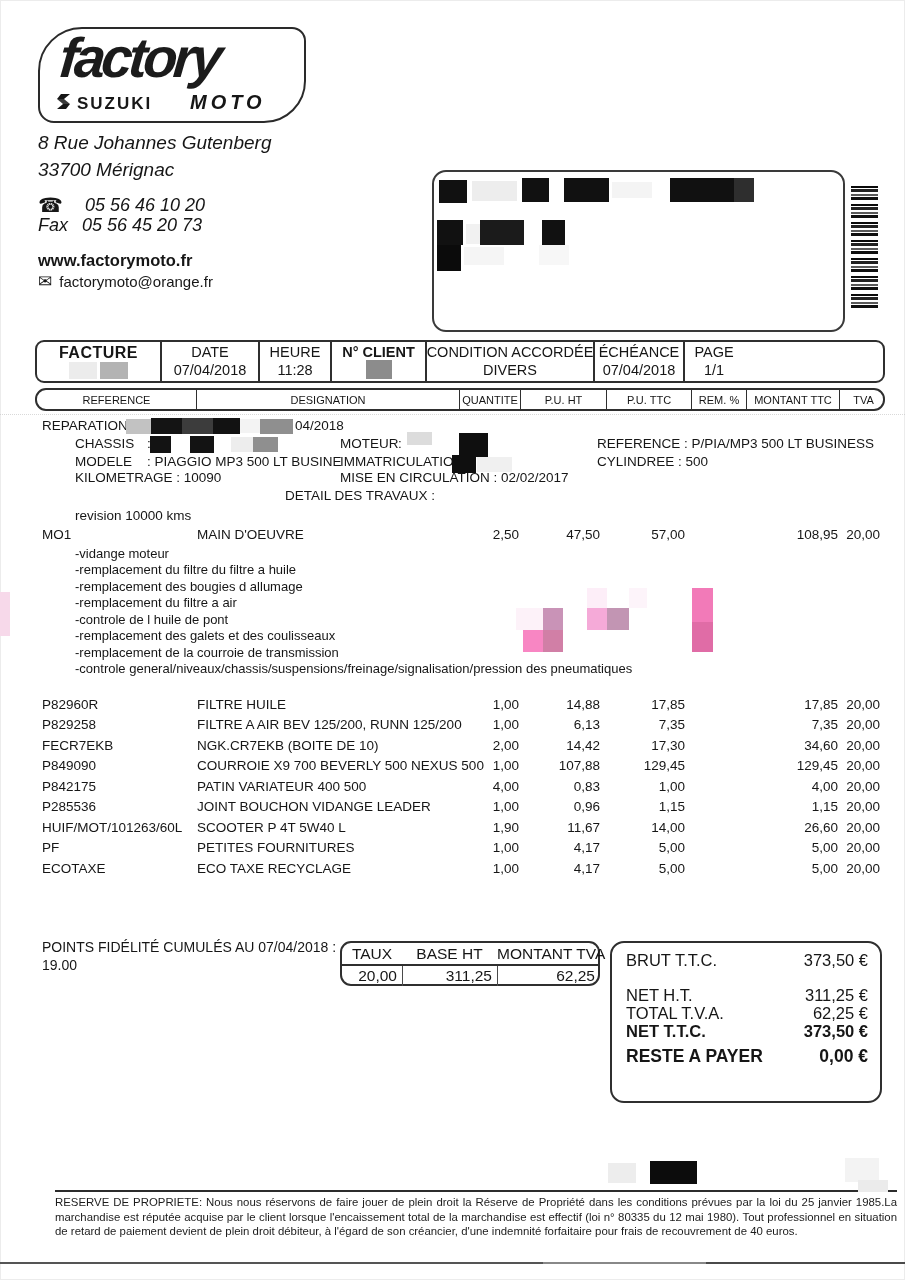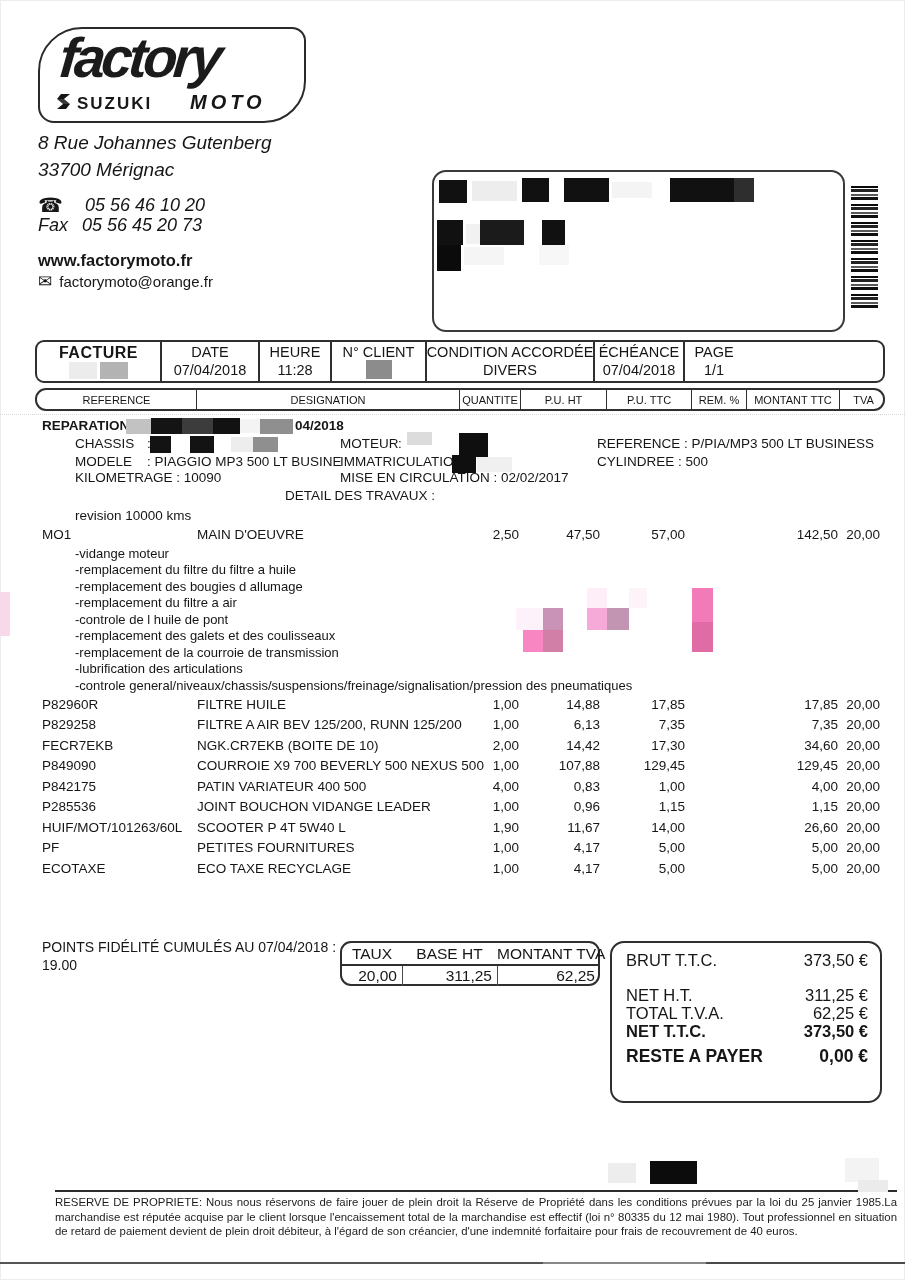--- a/index.html
+++ b/index.html
@@ -36,21 +36,21 @@
   .hcell:last-child{border-right:none;}
   .hlabel{font-size:14.5px;white-space:nowrap;}
   .hlabel.b{font-weight:bold;font-size:16px;letter-spacing:.5px;}
   .hvalue{font-size:14.5px;height:19px;display:flex;align-items:center;gap:3px;white-space:nowrap;}
   #hdr2{left:35px;top:388px;width:850px;height:23px;border:2px solid #2f2f2f;border-radius:11px;display:flex;box-sizing:border-box;background:#fff;}
   .ccell{border-right:1.5px solid #2f2f2f;box-sizing:border-box;display:flex;align-items:center;justify-content:center;font-size:11px;white-space:nowrap;overflow:hidden;}
   .ccell:last-child{border-right:none;}
   #dotline{left:0;top:414px;width:905px;border-top:1px dotted #c9c9c9;opacity:.7;}
   
   .tl{font-size:13.5px;white-space:nowrap;}
-  .b{font-weight:bold;}
+  .b{font-weight:normal;}
   #work-details{left:75px;top:546px;font-size:13px;}
   #work-details .wline{line-height:16.45px;white-space:nowrap;}
   .item-row{position:absolute;left:0;width:905px;height:20px;font-size:13.5px;}
   .item-row span{position:absolute;top:0;white-space:nowrap;}
   .c-ref{left:42px;}
   .c-des{left:197px;}
   .c-qty{right:386px;}
   .c-ht{right:305px;}
   .c-ttc{right:220px;}
   .c-mt{right:67px;}
@@ -136,21 +136,21 @@
         </div>
       </div>
       <div class="hcell" style="flex: 0 0 98px;">
         <div class="hlabel">DATE</div>
         <div class="hvalue">07/04/2018</div>
       </div>
       <div class="hcell" style="flex: 0 0 72px;">
         <div class="hlabel">HEURE</div>
         <div class="hvalue">11:28</div>
       </div>
-      <div class="hcell" style="flex: 0 0 95px;">
+      <div class="hcell" style="flex: 0 0 95px; font-weight: bold;">
         <div class="hlabel">N° CLIENT</div>
         <div class="hvalue">
           <span style="display: inline-block; background: rgb(140, 140, 140); width: 26px; height: 19px;"></span>
         </div>
       </div>
       <div class="hcell" style="flex: 0 0 168px;">
         <div class="hlabel">CONDITION ACCORDÉE</div>
         <div class="hvalue">DIVERS</div>
       </div>
       <div class="hcell" style="flex: 0 0 90px;">
@@ -190,21 +190,21 @@
   <div class="abs tl" style="left:285px;top:488px;">DETAIL DES TRAVAUX :</div>
   <div class="abs tl" style="left:75px;top:508px;">revision 10000 kms</div>
 
   <div class="abs" id="items-layer" style="left:0;top:0;width:905px;height:0;">
       <div class="item-row" style="top: 527px;">
         <span class="c-ref">MO1</span>
         <span class="c-des">MAIN D'OEUVRE</span>
         <span class="c-qty">2,50</span>
         <span class="c-ht">47,50</span>
         <span class="c-ttc">57,00</span>
-        <span class="c-mt">142,50</span>
+        <span class="c-mt">108,95</span>
         <span class="c-tva">20,00</span>
       </div>
       <div class="item-row" style="top: 697px;">
         <span class="c-ref">P82960R</span>
         <span class="c-des">FILTRE HUILE</span>
         <span class="c-qty">1,00</span>
         <span class="c-ht">14,88</span>
         <span class="c-ttc">17,85</span>
         <span class="c-mt">17,85</span>
         <span class="c-tva">20,00</span>
@@ -283,21 +283,20 @@
       </div>
     </div>
   <div class="abs" id="work-details">
       <div class="wline">-vidange moteur</div>
       <div class="wline">-remplacement du filtre du filtre a huile</div>
       <div class="wline">-remplacement des bougies d allumage</div>
       <div class="wline">-remplacement du filtre a air</div>
       <div class="wline">-controle de l huile de pont</div>
       <div class="wline">-remplacement des galets et des coulisseaux</div>
       <div class="wline">-remplacement de la courroie de transmission</div>
-      <div class="wline">-lubrification des articulations</div>
       <div class="wline">-controle general/niveaux/chassis/suspensions/freinage/signalisation/pression des pneumatiques</div>
     </div>
 
   <div class="abs" id="loyalty1">POINTS  FIDÉLITÉ  CUMULÉS  AU  07/04/2018  :</div>
   <div class="abs" id="loyalty2">19.00</div>
 
   <div class="abs" id="tva-box">
     <div id="tva-head">
         <div style="flex: 0 0 60px;">TAUX</div>
         <div style="flex: 0 0 95px;">BASE HT</div>

